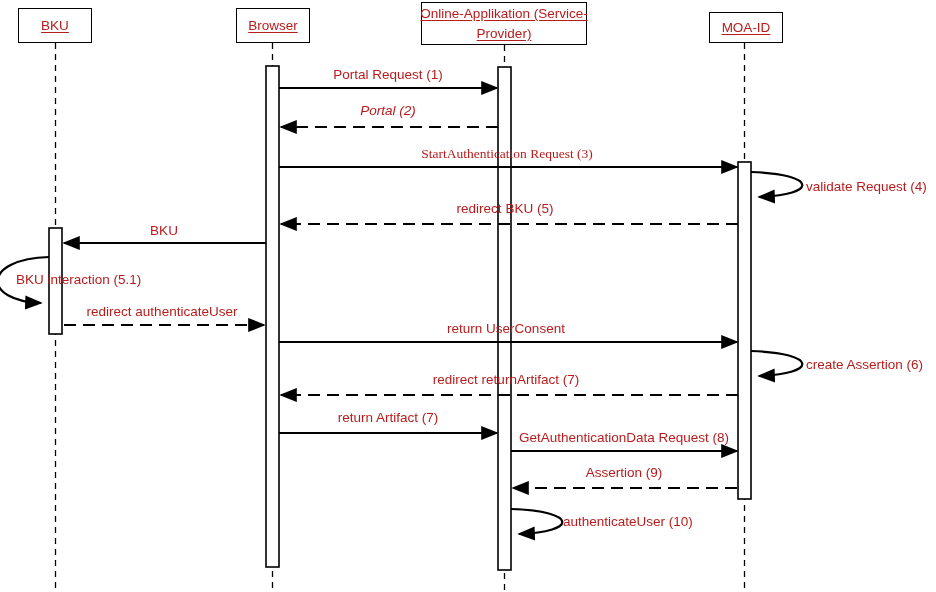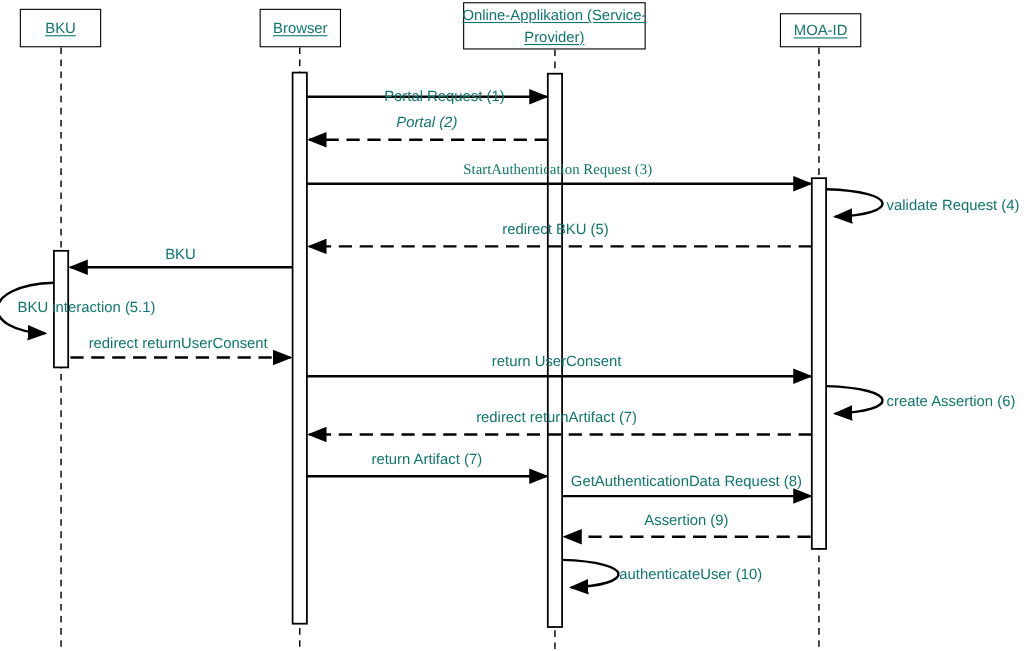--- a/index.html
+++ b/index.html
@@ -2,21 +2,21 @@
 <html><head>
 <meta charset="utf-8">
 <style>
   html, body { margin: 0; padding: 0; background: #ffffff; }
   #diagram {
     position: relative;
     width: 936px; height: 592px;
     background: #ffffff;
     overflow: hidden;
     font-family: "Liberation Sans", "DejaVu Sans", sans-serif;
-    color: #0f766e;
+    color: #b91c1c;
   }
   #diagram-svg { position: absolute; left: 0; top: 0; }
   .actor-box {
     position: absolute;
     box-sizing: border-box;
     border: 1.6px solid #000;
     background: #fff;
     display: flex;
     flex-direction: column;
     align-items: center;
@@ -90,28 +90,28 @@
     <div class="actor-box" style="left: 236px; top: 8px; width: 74px; height: 35px;">
       <span class="actor-line">Browser</span>
     </div>
     <div class="actor-box" style="left: 421px; top: 2px; width: 166px; height: 43px;">
       <span class="actor-line">Online-Applikation (Service-</span>
       <span class="actor-line">Provider)</span>
     </div>
     <div class="actor-box" style="left: 709px; top: 12px; width: 74px; height: 31px;">
       <span class="actor-line">MOA-ID</span>
     </div>
-    <div class="msg-label center" style="left: 388px; top: 80px; margin-left: 16px;">Portal Request (1)</div>
+    <div class="msg-label center" style="left: 388px; top: 67px;">Portal Request (1)</div>
     <div class="msg-label center" style="left: 388px; top: 103px; font-style: italic;">Portal (2)</div>
     <div class="msg-label center" style="left: 507px; top: 146px; font-family: Liberation Serif, serif;">StartAuthentication Request (3)</div>
     <div class="msg-label" style="left: 806px; top: 179px;">validate Request (4)</div>
     <div class="msg-label center" style="left: 505px; top: 201px;">redirect BKU (5)</div>
     <div class="msg-label center" style="left: 164px; top: 223px;">BKU</div>
     <div class="msg-label" style="left: 16px; top: 272px;">BKU interaction (5.1)</div>
-    <div class="msg-label center" style="left: 162px; top: 304px;">redirect returnUserConsent</div>
+    <div class="msg-label center" style="left: 162px; top: 304px;">redirect authenticateUser</div>
     <div class="msg-label center" style="left: 506px; top: 321px;">return UserConsent</div>
     <div class="msg-label" style="left: 806px; top: 357px;">create Assertion (6)</div>
     <div class="msg-label center" style="left: 506px; top: 372px;">redirect returnArtifact (7)</div>
     <div class="msg-label center" style="left: 388px; top: 410px;">return Artifact (7)</div>
     <div class="msg-label center" style="left: 624px; top: 430px;">GetAuthenticationData Request (8)</div>
     <div class="msg-label center" style="left: 624px; top: 465px;">Assertion (9)</div>
     <div class="msg-label" style="left: 563px; top: 514px;">authenticateUser (10)</div>
   </div>
 
 </body></html>

